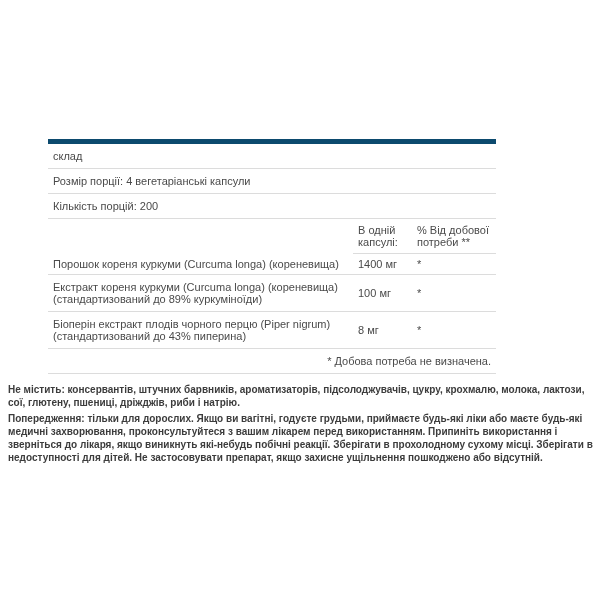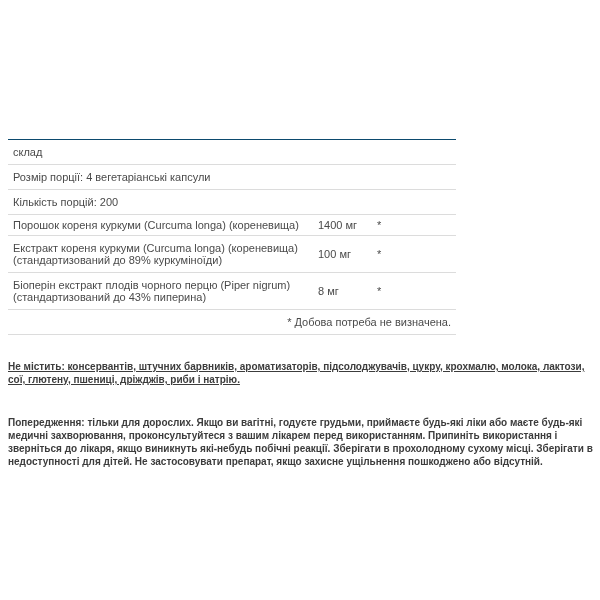--- a/index.html
+++ b/index.html
@@ -25,21 +25,22 @@
     left: 8px;
     width: 586px;
   }
   table.sf-table {
     border-collapse: collapse;
     width: 448px;
     table-layout: fixed;
     font-size: 11px;
     line-height: 12px;
     color: #4a4a4a;
-    border-top: 1px solid #0c4a6e;
+    border-top: 5px solid #0c4a6e;
+    margin-left: 40px;
   }
   table.sf-table td {
     padding: 6px 5px;
     vertical-align: middle;
     word-wrap: break-word;
   }
   .col-name   { width: 305px; }
   .col-amount { width: 59px; }
   .col-dv     { width: 84px; }
   tr.info-row td {
@@ -67,22 +68,22 @@
   .notes {
     width: 586px;
   }
   .notes p {
     margin: 0;
     font-size: 10px;
     line-height: 13px;
     font-weight: bold;
     color: #3c3c3c;
   }
-  .notes p.free-of { margin-top: 25px; text-decoration: underline; }
-  .notes p.warnings { margin-top: 30px; }
+  .notes p.free-of { margin-top: 9px; }
+  .notes p.warnings { margin-top: 3px; }
 </style>
 </head>
 <body>
 
 <div class="sheet">
   <div class="content">
 
     <table class="sf-table">
       <colgroup>
         <col class="col-name">
@@ -93,20 +94,25 @@
         <tr class="info-row">
           <td colspan="3">склад</td>
         </tr>
         <tr class="info-row">
           <td colspan="3">Розмір порції: 4 вегетаріанські капсули</td>
         </tr>
         <tr class="info-row">
           <td colspan="3">Кількість порцій: 200</td>
         </tr>
 
+        <tr class="head-row">
+          <td></td>
+          <td class="underlined">В одній капсулі:</td>
+          <td class="underlined">% Від добової потреби **</td>
+        </tr>
 
         <tr class="data-row data-row-first">
           <td>Порошок кореня куркуми (Curcuma longa) (кореневища)</td>
           <td>1400 мг</td>
           <td>*</td>
         </tr>
         <tr class="data-row">
           <td>Екстракт кореня куркуми (Curcuma longa) (кореневища) (стандартизований до 89% куркуміноїди)</td>
           <td>100 мг</td>
           <td>*</td>

